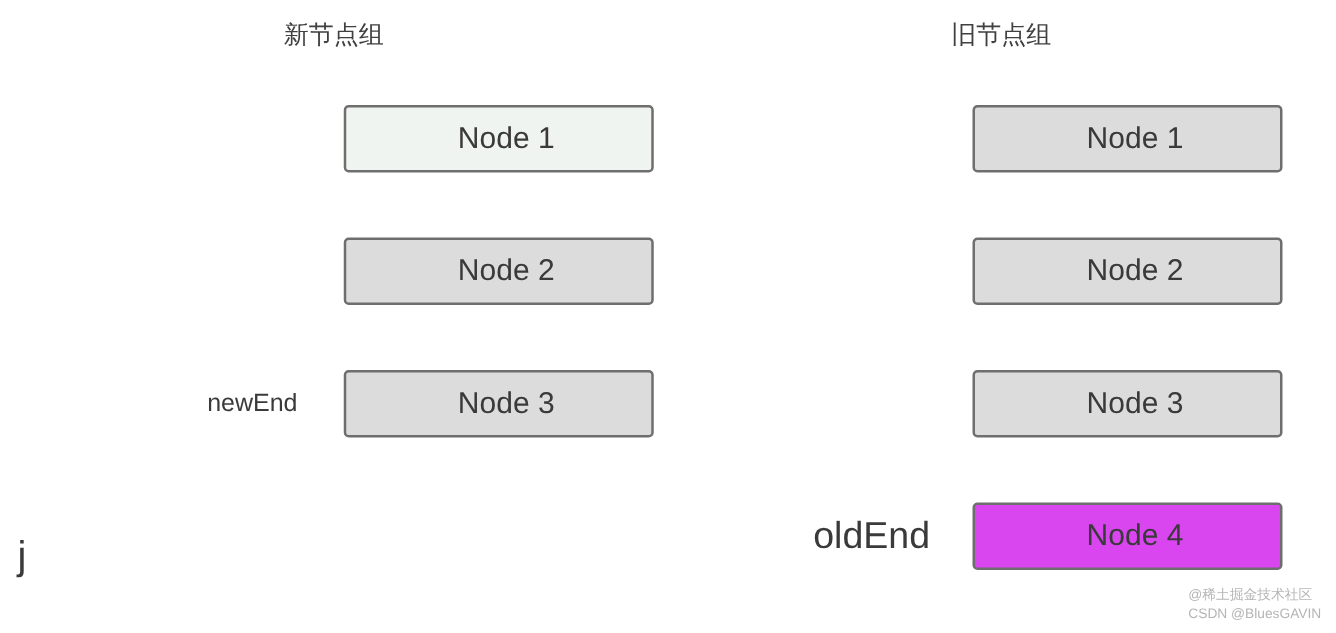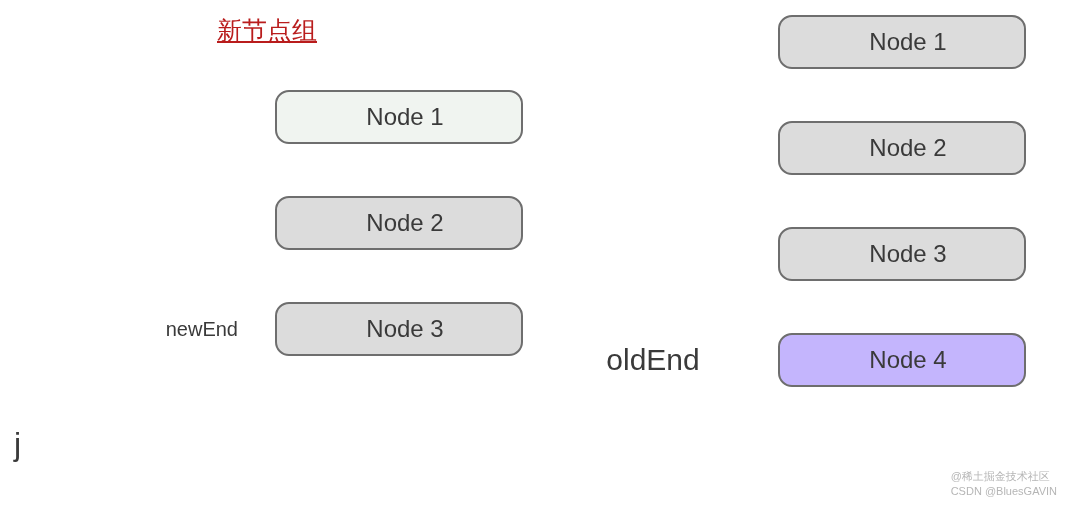--- a/index.html
+++ b/index.html
@@ -26,25 +26,24 @@
       align-items: center;
       position: relative;
     }
     .column-left {
       width: 534px;
     }
     .column-right {
       width: 534px;
     }
     .col-title {
-      font-size: 25px;
-      color: #b91c1c;
+      font-size: 20px;
+      color: #404040;
       margin-bottom: 42px;
       font-weight: 400;
-      text-decoration: underline;
     }
     .row {
       display: flex;
       align-items: center;
       width: 100%;
       height: 56px;
       margin-bottom: 50px;
       position: relative;
     }
     .label-left {
@@ -53,55 +52,55 @@
       width: 260px;
       text-align: right;
       padding-right: 22px;
       font-size: 20px;
       color: #3a3a3a;
     }
     .node-box {
       width: 248px;
       height: 54px;
       border: 2.5px solid #6e6e6e;
-      border-radius: 14px;
+      border-radius: 4px;
       display: flex;
       align-items: center;
       justify-content: center;
       font-size: 24px;
       color: #3a3a3a;
       margin: 0 auto;
       position: absolute;
       left: 275px;
       padding-left: 12px;
     }
     .column-right .node-box {
       left: 244px;
     }
     .fill-light {
       background: #f0f4f0;
     }
     .fill-gray {
       background: #dcdcdc;
     }
     .fill-green {
-      background: #c4b5fd;
+      background: #d946ef;
     }
     .j-label {
       position: absolute;
       left: 14px;
       top: 426px;
       font-size: 32px;
       color: #3a3a3a;
     }
     .label-area-right {
       position: absolute;
-      left: 16px;
+      left: 4px;
       width: 228px;
-      text-align: center;
+      text-align: right;
       padding-right: 22px;
       font-size: 30px;
       color: #3a3a3a;
     }
     .watermark {
       position: absolute;
       right: 12px;
       bottom: 8px;
       font-size: 11px;
       color: rgba(120,120,120,0.55);
@@ -131,20 +130,21 @@
 
     <div class="row">
       <div class="label-left">newEnd</div>
       <div class="node-box fill-gray">
         <span>Node 3</span>
       </div>
     </div>
   </div>
 
   <div class="column column-right">
+    <div class="col-title">旧节点组</div>
 
     <div class="row">
       <div class="node-box fill-gray">
         <span>Node 1</span>
       </div>
     </div>
 
     <div class="row">
       <div class="node-box fill-gray">
         <span>Node 2</span>

